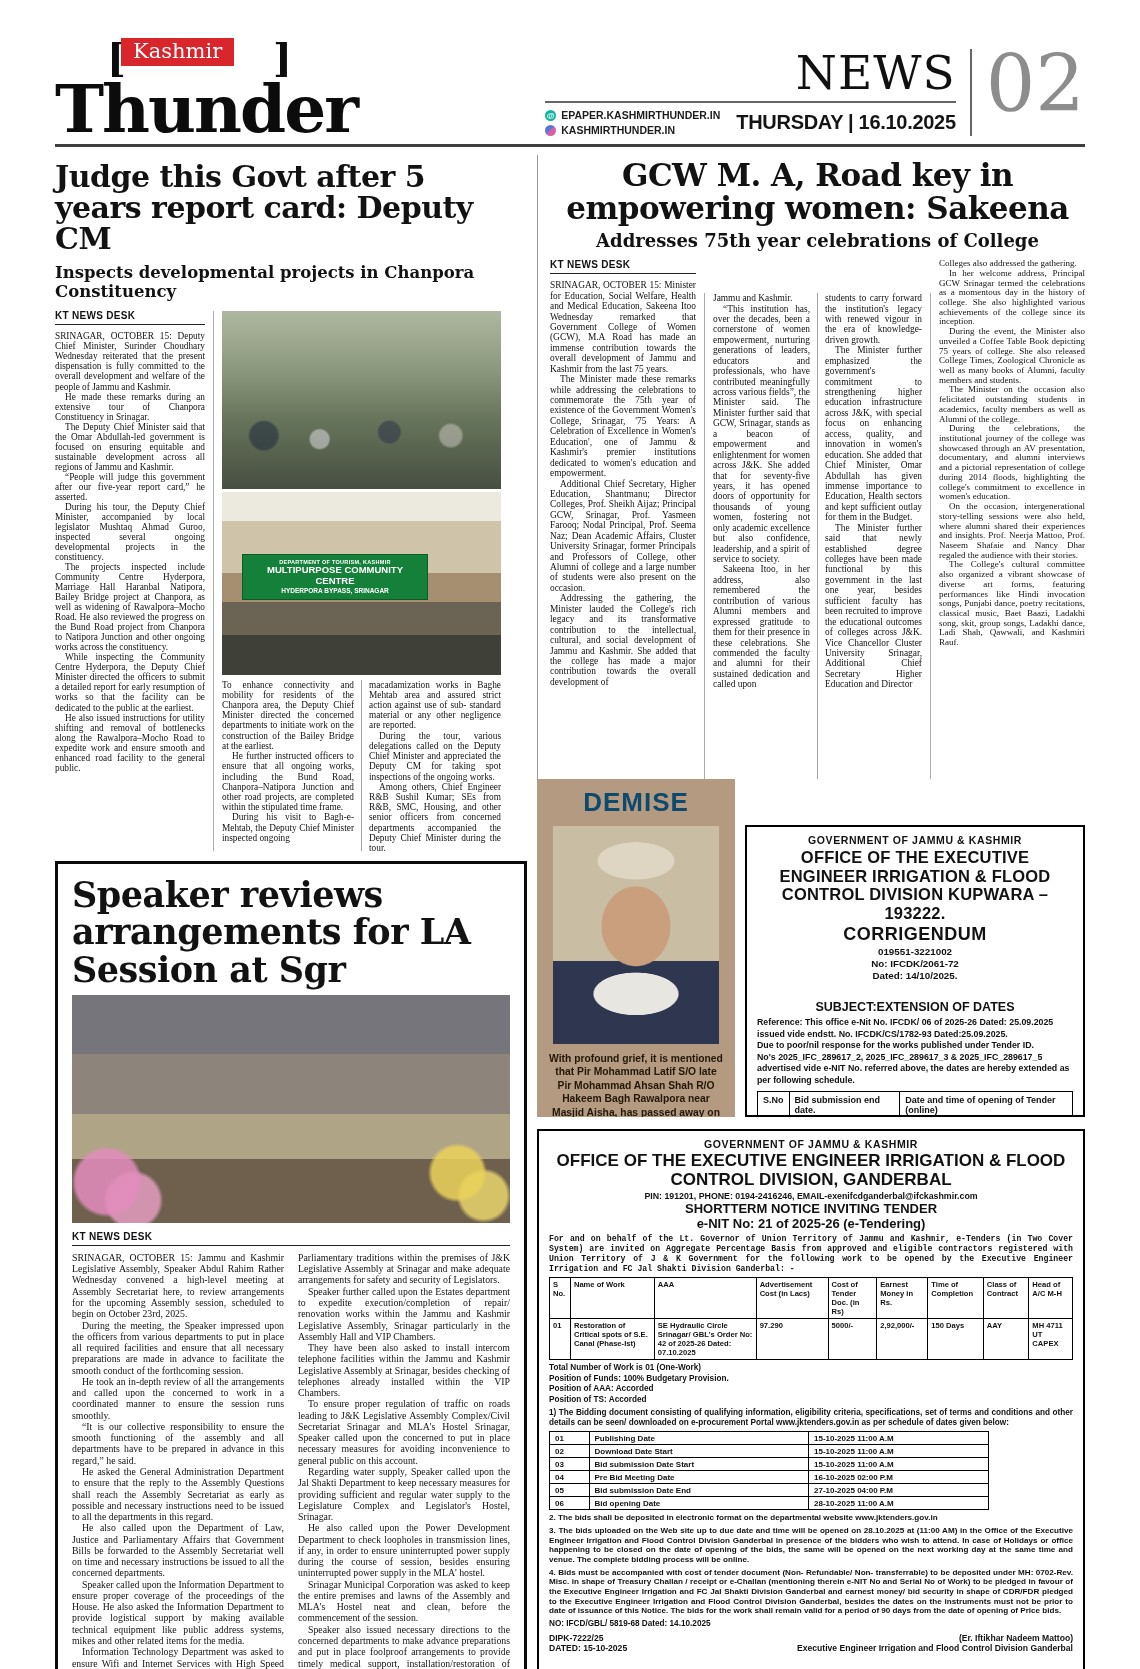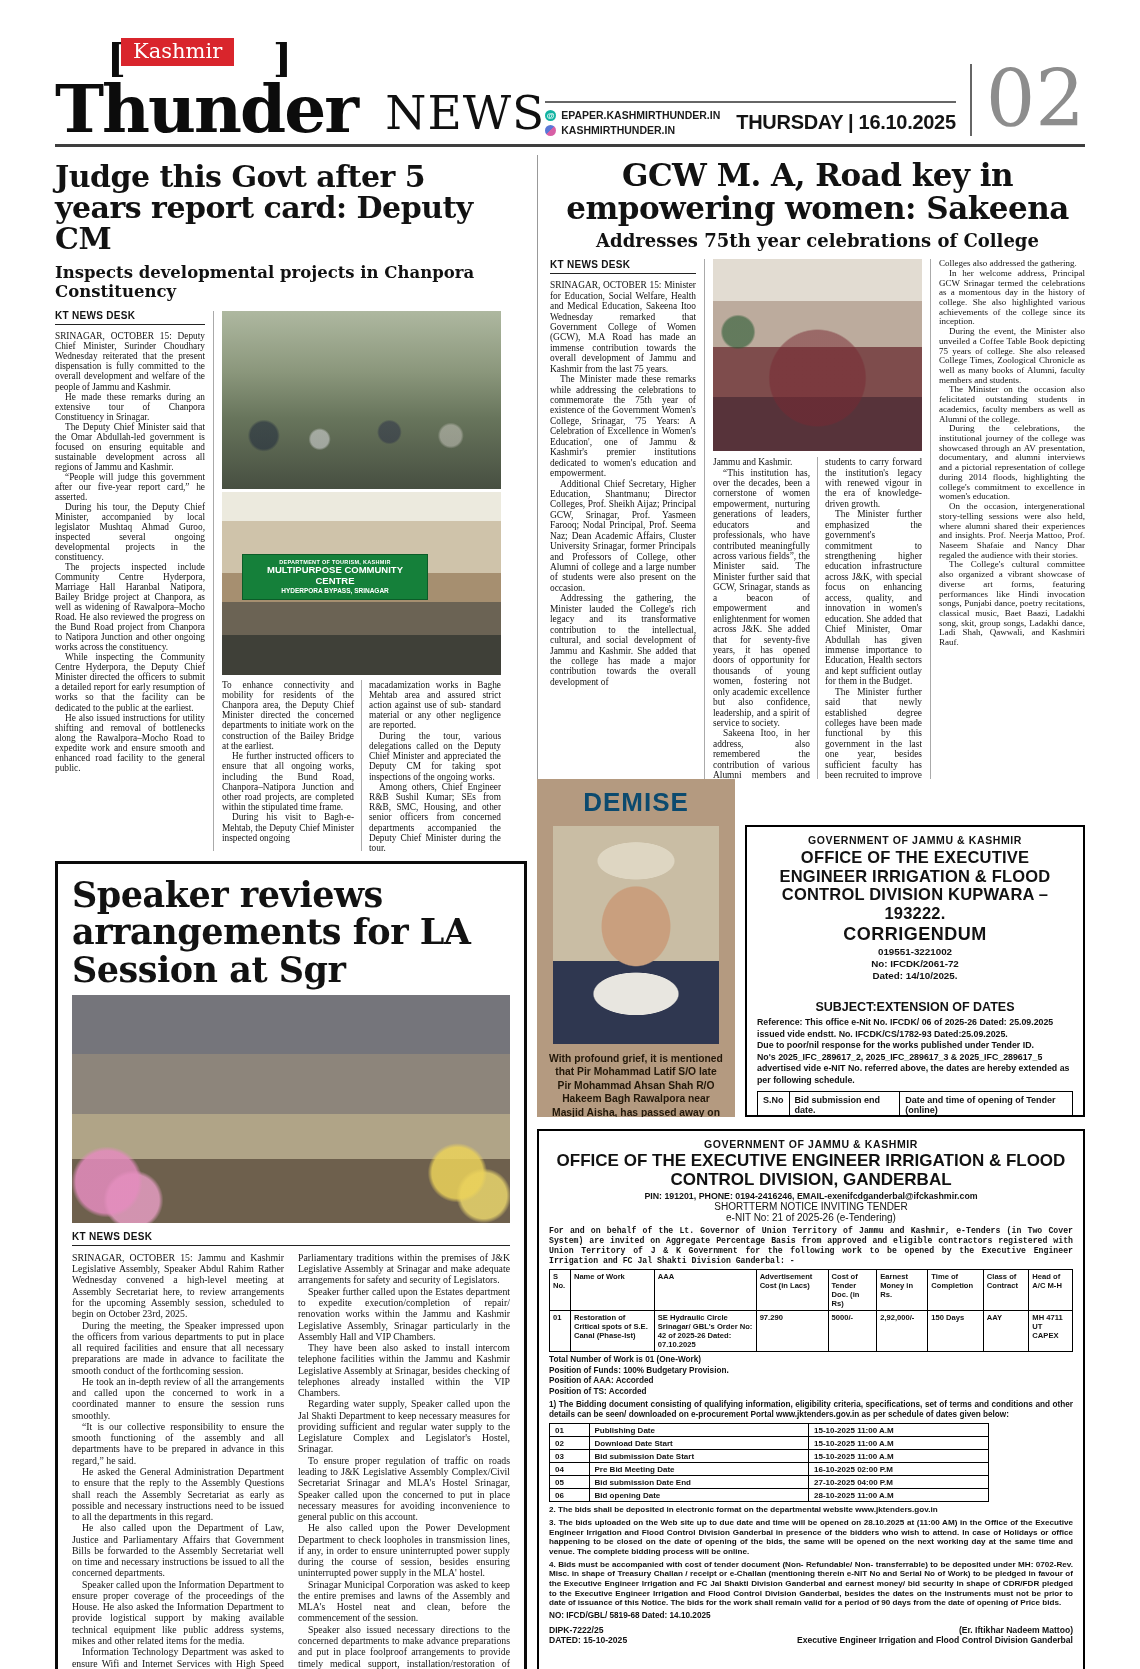--- a/index.html
+++ b/index.html
@@ -10,21 +10,21 @@
   
   .hdr{display:flex;justify-content:space-between;align-items:flex-end;height:102px;}
   .masthead{position:relative;width:330px;height:100px;}
   .masthead-main{position:absolute;left:0;bottom:-6px;font-family:"DejaVu Serif",serif;font-weight:600;
                  font-size:66px;letter-spacing:-2px;line-height:1;color:#0c0c0c;}
   .masthead-bracket{position:absolute;top:-2px;font-family:"DejaVu Serif",serif;font-size:40px;font-weight:bold;color:#0c0c0c;}
   .mb-l{left:52px;} .mb-r{left:218px;}
   .masthead-label{position:absolute;left:66px;top:2px;background:#d9252c;color:#fff;
                   font-family:"DejaVu Serif",serif;font-size:21px;padding:1px 12px 3px;}
   .hdr-right{display:flex;align-items:stretch;}
-  .hdr-right-main{display:flex;flex-direction:row;align-items:flex-end;padding-right:14px;border-right:2px solid #666;}
+  .hdr-right-main{display:flex;flex-direction:column;align-items:flex-end;padding-right:14px;border-right:2px solid #666;}
   .news-title{font-family:"DejaVu Serif",serif;font-size:47px;line-height:1;letter-spacing:1px;color:#101010;}
   .hdr-sub{border-top:2px solid #666;margin-top:5px;padding-top:6px;display:flex;gap:16px;align-items:center;}
   .urls{display:flex;flex-direction:column;gap:3px;font-family:"Liberation Sans",sans-serif;font-weight:bold;font-size:10.5px;color:#1b1b1b;}
   .url-line{display:flex;gap:5px;align-items:center;cursor:pointer;}
   .dot-icon{width:11px;height:11px;border-radius:50%;display:inline-flex;align-items:center;justify-content:center;
             color:#fff;font-size:8px;font-family:"Liberation Sans",sans-serif;flex:none;}
   .at{background:#11b3a2;} .globe{background:linear-gradient(135deg,#5a77d6 0 50%,#d75fa5 50% 100%);}
   .date-line{font-family:"Liberation Sans",sans-serif;font-weight:bold;font-size:20px;letter-spacing:-0.3px;color:#141414;}
   .page-num{font-family:"DejaVu Serif",serif;font-size:78px;color:#8d8d8d;line-height:.92;padding-left:14px;}
   .main-rule{border-top:3px solid #3e3e3e;margin-top:8px;}
@@ -51,21 +51,21 @@
   .a1-cols{flex:1;display:flex;overflow:hidden;font-size:9.3px;line-height:1.1;}
   .a1c2{flex:1;padding-right:7px;}
   .a1c3{flex:1;border-left:1px solid #aaa;padding-left:7px;}
 
   
   .a2{border-left:1px solid #999;padding-left:12px;}
   .a2-head{font-family:"DejaVu Serif",serif;font-weight:bold;font-size:31px;line-height:1.05;letter-spacing:-.5px;text-align:center;margin:4px 0 6px;}
   .a2-sub{font-family:"DejaVu Serif",serif;font-weight:bold;font-size:18px;text-align:center;margin-bottom:8px;}
   .a2-body{display:flex;height:520px;overflow:hidden;}
   .a2c1{width:146px;flex:none;padding-right:8px;font-size:9.4px;line-height:1.11;}
-  .a2-mid{flex:1;min-width:0;border-left:1px solid #aaa;border-right:1px solid #aaa;padding:0 8px;display:flex;flex-direction:column;}
+  .a2-mid{flex:1;min-width:0;border-left:1px solid #aaa;border-right:1px solid #aaa;padding:0 8px;display:flex;flex-direction:row;margin-top:34px;}
   .a2-midcols{flex:1;display:flex;overflow:hidden;font-size:9.4px;line-height:1.11;}
   .a2c2{flex:1;padding-right:7px;}
   .a2c3{flex:1;border-left:1px solid #aaa;padding-left:7px;}
   .a2c4{width:146px;flex:none;padding-left:8px;font-size:9px;line-height:1.08;}
 
   
   .photo{position:relative;overflow:hidden;background:#999;}
   .ph-crowd{height:178px;background:
      radial-gradient(circle at 15% 70%,rgba(30,40,60,.55) 0 5%,transparent 6%),
      radial-gradient(circle at 35% 72%,rgba(230,230,235,.5) 0 4%,transparent 5%),
@@ -115,21 +115,21 @@
   .n-small{font-weight:bold;font-size:9.8px;margin-top:1px;}
   .n-subject{font-weight:bold;font-size:12.5px;margin-top:19px;}
   .n-ref{font-weight:bold;font-size:8.8px;line-height:1.32;text-align:left;margin-top:3px;}
   .n-ref p{margin:0;}
   table.ntab{border-collapse:collapse;width:100%;margin-top:4px;}
   table.ntab th,table.ntab td{border:1.5px solid #000;font-size:9px;font-weight:bold;padding:3px 5px;text-align:left;vertical-align:top;}
 
   .ganderbal{margin-top:12px;flex:1;padding:7px 10px;overflow:hidden;height:588px;}
   .n-office-g{font-weight:bold;font-size:17px;line-height:1.12;margin-top:1px;}
   .g-pin{font-weight:bold;font-size:8.8px;margin-top:2px;}
-  .g-nit{font-weight:normal;font-size:10px;}
+  .g-nit{font-weight:bold;font-size:13px;}
   .g-intro{font-weight:bold;font-size:8.2px;line-height:1.22;text-align:justify;margin-top:3px;font-family:Liberation Mono, monospace;}
   table.gtab{border-collapse:collapse;width:100%;margin-top:3px;}
   table.gtab th,table.gtab td{border:1px solid #000;font-size:7.6px;font-weight:bold;padding:2px 3px;text-align:left;vertical-align:top;}
   .g-lines{font-weight:bold;font-size:8.2px;line-height:1.28;margin-top:3px;}
   .g-lines p{margin:0;}
   .g-clause{font-weight:bold;font-size:8.2px;line-height:1.22;text-align:justify;margin-top:3px;}
   table.stab{border-collapse:collapse;width:84%;margin-top:3px;}
   table.stab td{border:1px solid #000;font-size:8px;font-weight:bold;padding:1.5px 5px;}
   .g-clauses p{margin:3px 0 0;font-weight:bold;font-size:8.1px;line-height:1.2;text-align:justify;}
   .g-foot{display:flex;justify-content:space-between;align-items:flex-end;font-weight:bold;font-size:8.6px;margin-top:4px;gap:10px;}
@@ -230,22 +230,22 @@
                   <p>“It is our collective responsibility to ensure the smooth functioning of the assembly and all departments have to be prepared in advance in this regard,” he said.</p>
                   <p>He asked the General Administration Department to ensure that the reply to the Assembly Questions shall reach the Assembly Secretariat as early as possible and necessary instructions need to be issued to all the departments in this regard.</p>
                   <p>He also called upon the Department of Law, Justice and Parliamentary Affairs that Government Bills be forwarded to the Assembly Secretariat well on time and necessary instructions be issued to all the concerned departments.</p>
                   <p>Speaker called upon the Information Department to ensure proper coverage of the proceedings of the House. He also asked the Information Department to provide logistical support by making available technical equipment like public address systems, mikes and other related items for the media.</p>
                   <p>Information Technology Department was asked to ensure Wifi and Internet Services with High Speed and installation of Routers wherever required before the ensuing Assembly Session.</p>
                 </div>
               <div class="a3c bodycols">
                   <p>Parliamentary traditions within the premises of J&amp;K Legislative Assembly at Srinagar and make adequate arrangements for safety and security of Legislators.</p>
                   <p>Speaker further called upon the Estates department to expedite execution/completion of repair/ renovation works within the Jammu and Kashmir Legislative Assembly, Srinagar particularly in the Assembly Hall and VIP Chambers.</p>
                   <p>They have been also asked to install intercom telephone facilities within the Jammu and Kashmir Legislative Assembly at Srinagar, besides checking of telephones already installed within the VIP Chambers.</p>
+                  <p>To ensure proper regulation of traffic on roads leading to J&amp;K Legislative Assembly Complex/Civil Secretariat Srinagar and MLA's Hostel Srinagar, Speaker called upon the concerned to put in place necessary measures for avoiding inconvenience to general public on this account.</p>
                   <p>Regarding water supply, Speaker called upon the Jal Shakti Department to keep necessary measures for providing sufficient and regular water supply to the Legislature Complex and Legislator's Hostel, Srinagar.</p>
-                  <p>To ensure proper regulation of traffic on roads leading to J&amp;K Legislative Assembly Complex/Civil Secretariat Srinagar and MLA's Hostel Srinagar, Speaker called upon the concerned to put in place necessary measures for avoiding inconvenience to general public on this account.</p>
                   <p>He also called upon the Power Development Department to check loopholes in transmission lines, if any, in order to ensure uninterrupted power supply during the course of session, besides ensuring uninterrupted power supply in the MLA' hostel.</p>
                   <p>Srinagar Municipal Corporation was asked to keep the entire premises and lawns of the Assembly and MLA's Hostel neat and clean, before the commencement of the session.</p>
                   <p>Speaker also issued necessary directions to the concerned departments to make advance preparations and put in place foolproof arrangements to provide timely medical support, installation/restoration of telephones in VIP chambers, emergency assistance, fire safety, cafeteria, proper hospitality for members, staff, and visitors throughout the session.</p>
                 </div>
             </div>
           </div>
         </div>
       </div>
 
       <div class="right-col">

